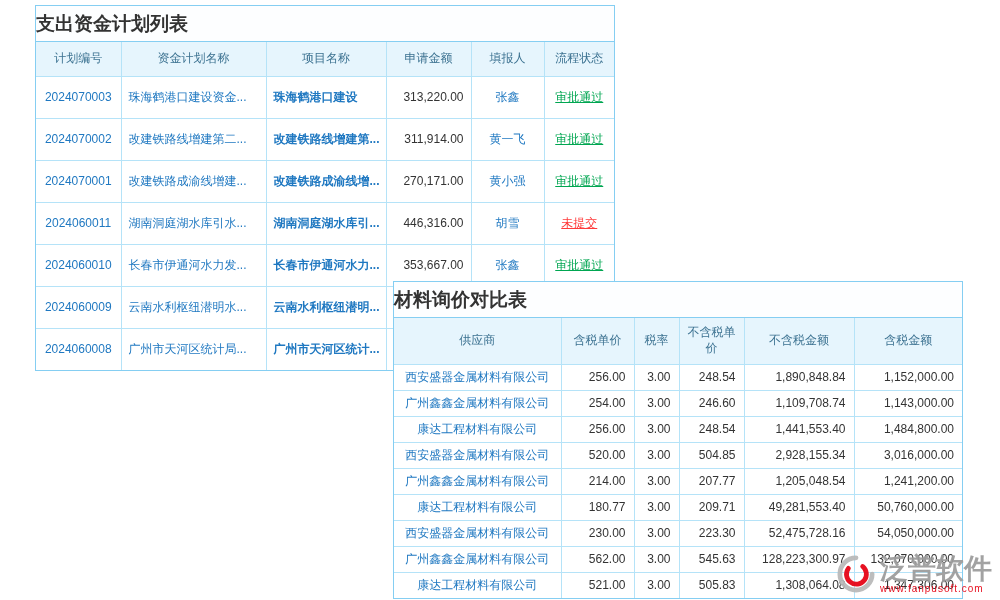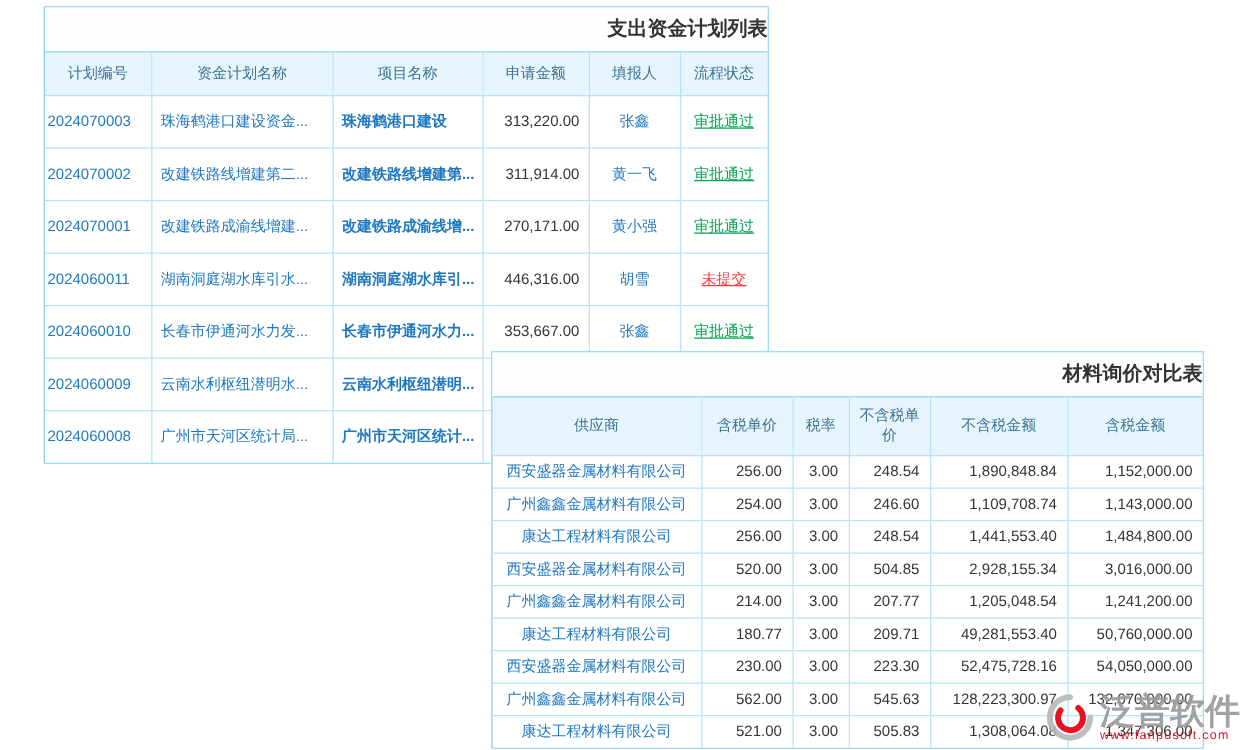--- a/index.html
+++ b/index.html
@@ -18,22 +18,22 @@
     --wm-gray:#9c9c9c;
     --wm-red:#e60012;
   }
   .panel {
     position:absolute;
     background:#ffffff;
     border:1px solid var(--border);
   }
   .panel-title {
     height:36px; line-height:36px;
-    text-align:right;
-    font-size:16px; font-weight:bold; color:#333;
+    text-align:left;
+    font-size:19px; font-weight:bold; color:#333;
     border-bottom:1px solid var(--border);
     background:#fdfeff;
   }
   table { border-collapse:collapse; table-layout:fixed; width:100%; }
   th, td {
     border-right:1px solid var(--grid);
     border-bottom:1px solid var(--grid);
     overflow:hidden; white-space:nowrap;
     font-size:12px;
   }
@@ -44,21 +44,21 @@
     color:var(--headertext);
     font-weight:normal;
     text-align:center;
   }
   td { color:var(--text); background:#fff; }
 
   
   .panel-fund { left:35px; top:5px; width:580px; z-index:1; }
   .panel-fund th { height:34px; padding:0 4px;margin-left:28px; }
   .panel-fund td { height:33px; padding:12px 7px; }
-  .panel-fund td.c0 { text-align:left; color:var(--link); padding:0 2px; }
+  .panel-fund td.c0 { text-align:center; color:var(--link); padding:0 2px; }
   .panel-fund td.c1 { text-align:left;  color:var(--link); }
   .panel-fund td.c2 { text-align:left;  color:var(--link);font-weight:bold; }
   .panel-fund td.c3 { text-align:right; color:var(--text); }
   .panel-fund td.c4 { text-align:center; color:var(--link); }
   .panel-fund td.c5 { text-align:center; }
   .status-link { text-decoration:underline; cursor:pointer; }
 
   
   .panel-material { left:393px; top:281px; width:570px; z-index:2; }
   .panel-material th { height:46px; padding:4px 4px; white-space:normal; line-height:1.3; vertical-align:middle; }

